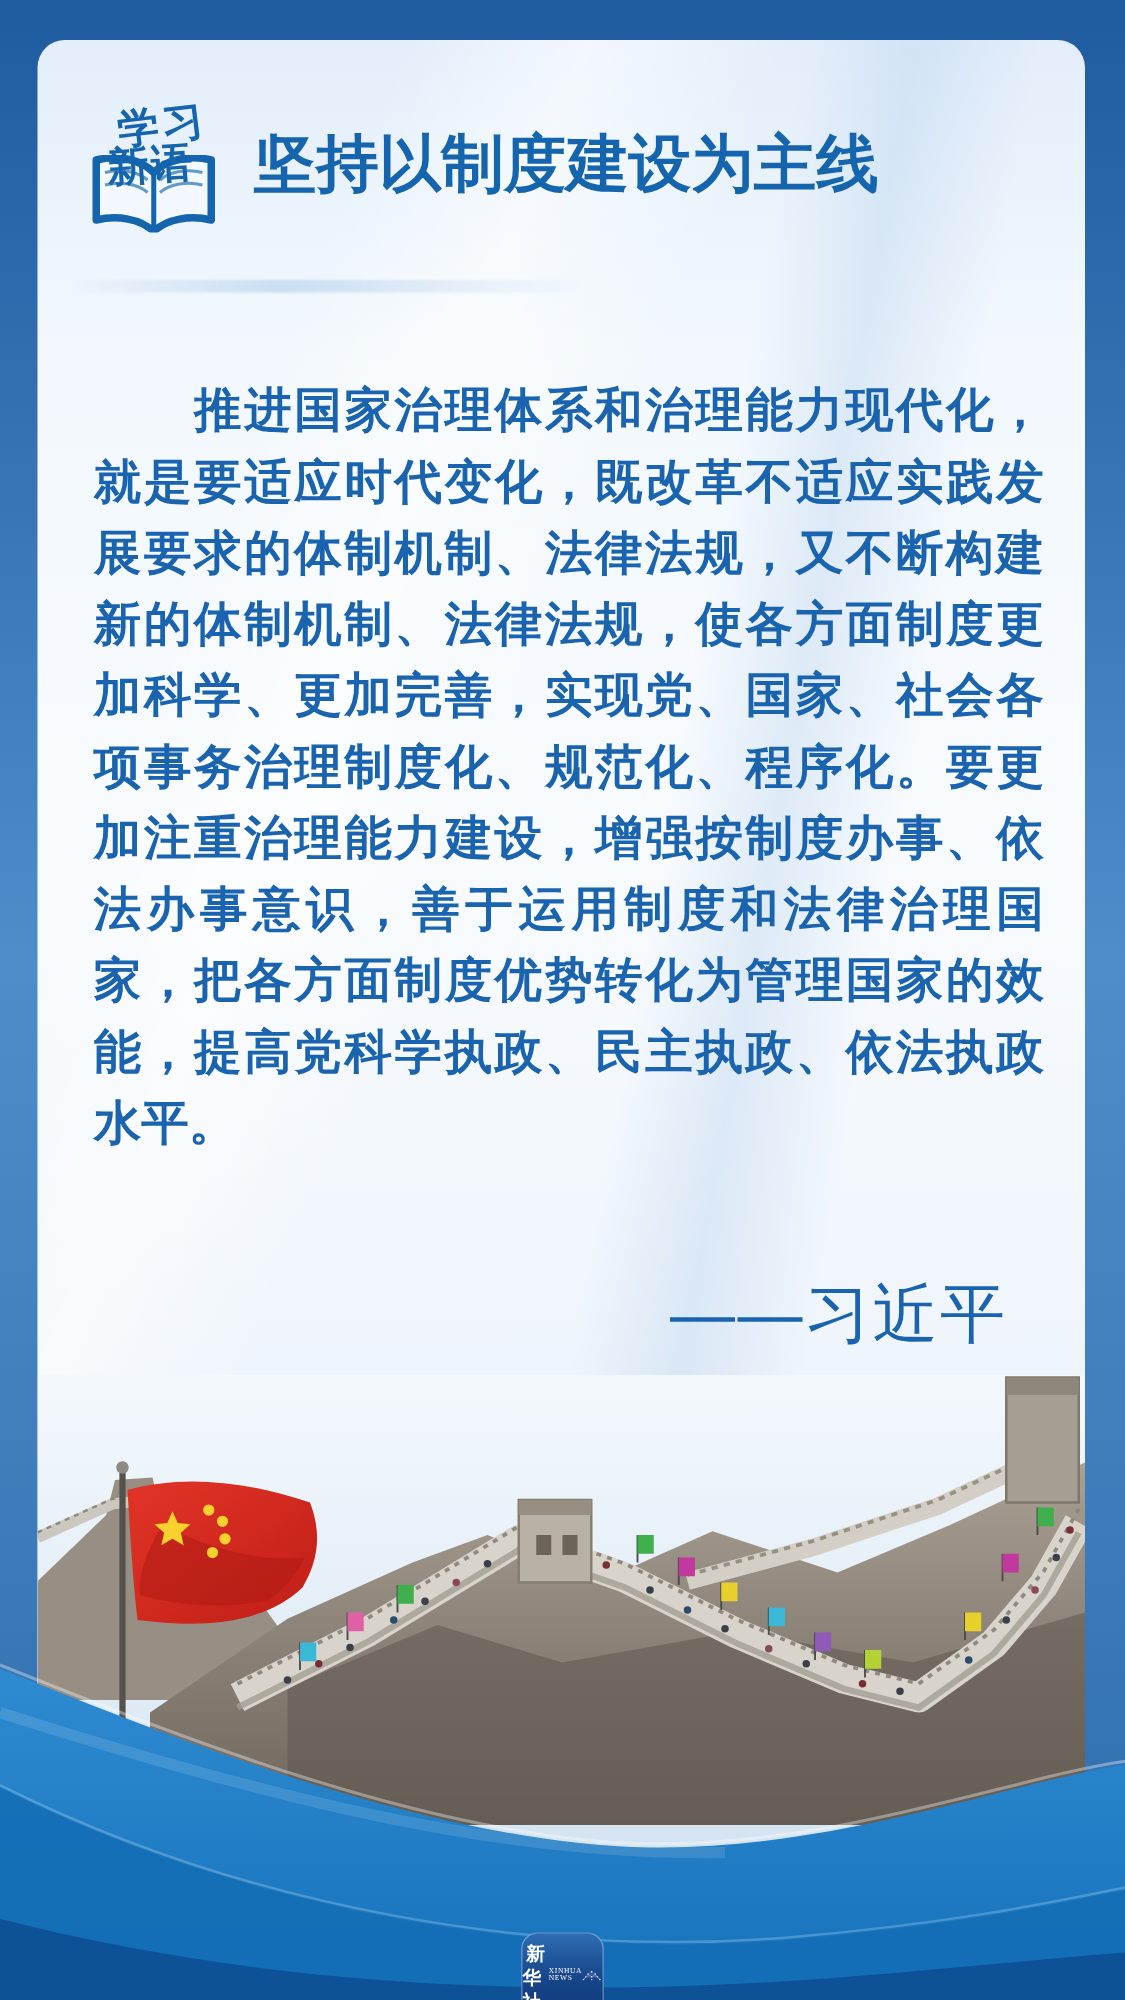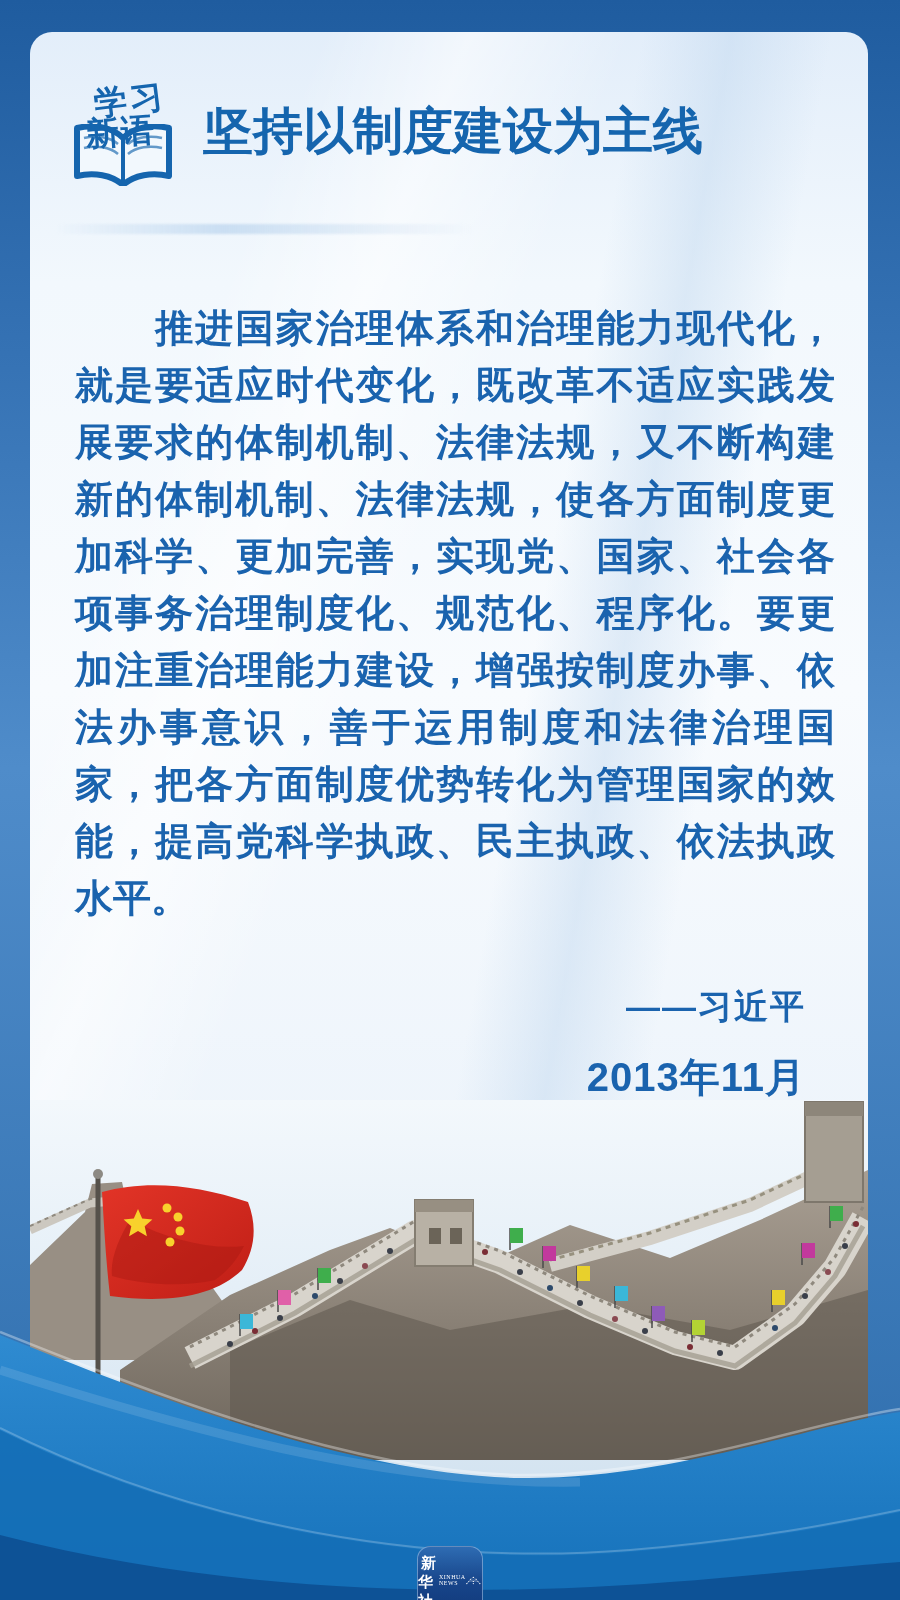--- a/index.html
+++ b/index.html
@@ -24,21 +24,21 @@
   .logo .l2{position:absolute;left:14px;top:28px;font-size:33px;font-weight:bold;transform:rotate(-4deg);letter-spacing:2px;}
   .title{position:absolute;left:173px;top:66px;margin:0;width:650px;
          font-size:50px;font-weight:bold;color:#1565ae;letter-spacing:0px;white-space:nowrap;}
   
   .quote{position:absolute;left:45px;top:268px;width:760px;color:#1a63ae;font-weight:bold;}
   .quote-line{display:flex;height:57px;align-items:center;font-size:38px;}
   .quote-line.just{justify-content:space-between;}
   .quote-line:not(.just){justify-content:flex-start;}
   
   .attribution{position:absolute;right:62px;top:952px;text-align:right;color:#1a63ae;}
-  .attribution .author{font-size:34px;font-weight:bold;letter-spacing:2px;}
+  .attribution .author{font-size:52px;font-weight:normal;letter-spacing:2px;margin-top:33px;}
   .attribution .date{font-size:40px;font-weight:bold;margin-top:20px;letter-spacing:1px;}
   .attribution .occasion{font-size:33px;font-weight:bold;margin-top:8px;letter-spacing:1px;}
   
   .photo{position:absolute;left:0;top:1068px;width:838px;height:500px;}
   .photo svg{display:block;}
   
   .waves{position:absolute;left:0;top:1300px;width:900px;height:300px;}
   
   .xinhua{position:absolute;left:417px;top:1518px;width:66px;height:66px;border-radius:13px;
           background:linear-gradient(180deg,#2e6cb3 0%,#17458a 55%,#123a7c 100%);

